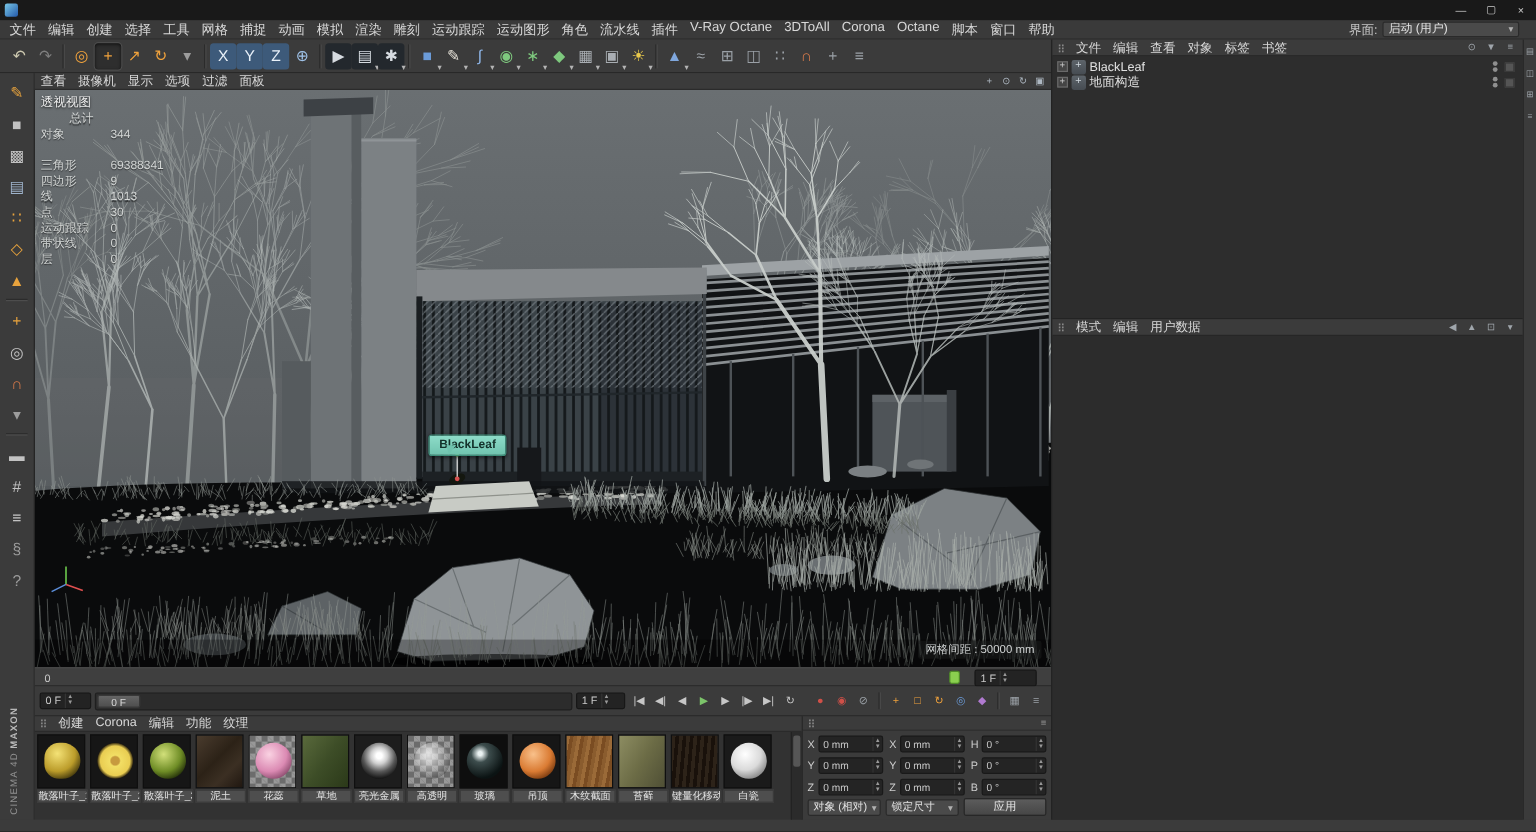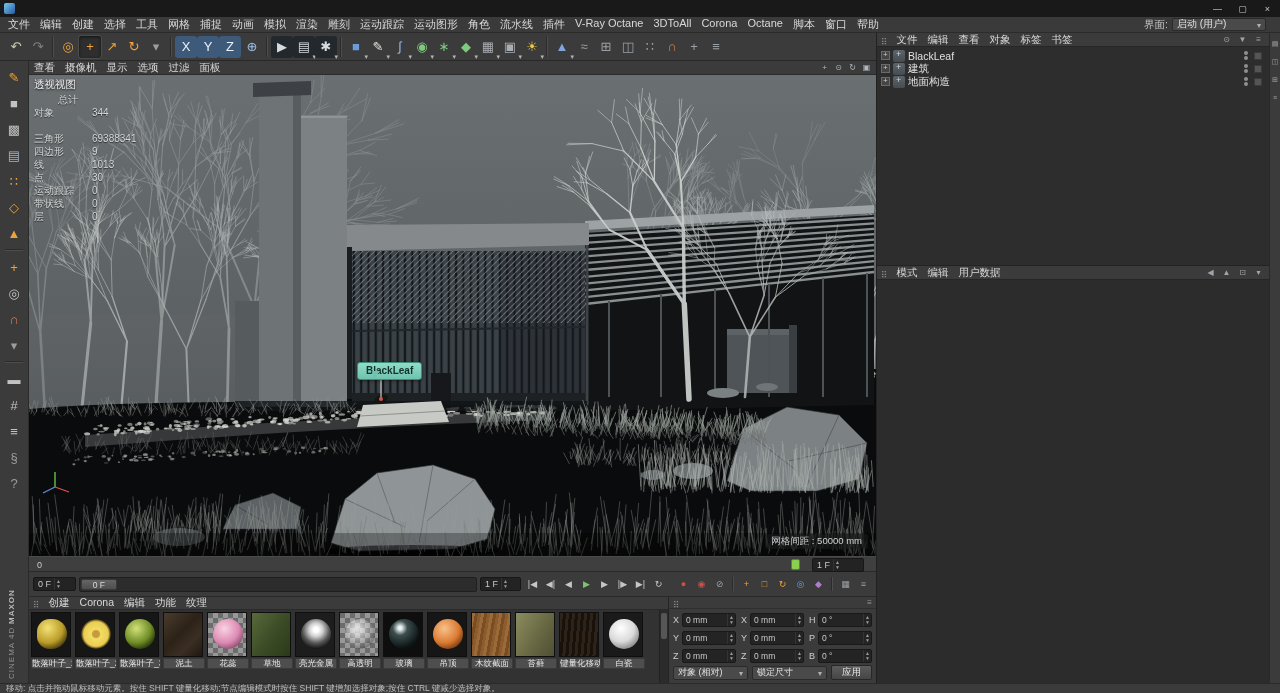--- a/index.html
+++ b/index.html
@@ -15,21 +15,21 @@
   .wbtns{margin-left:auto;display:flex;height:100%}
   .wb{width:25px;height:100%;display:flex;align-items:center;justify-content:center;font-size:9px;color:#c9c9c9}
 
   
   #menubar{position:absolute;left:0;top:17px;width:100%;height:16px;background:#3a3a3a;
            border-bottom:1px solid #2b2b2b;display:flex;align-items:center;padding-left:3px;white-space:nowrap}
   .mi{padding:0 5px;font-size:11px;color:#d8d8d8;white-space:nowrap}
   #ifacebox{margin-left:auto;display:flex;align-items:flex-start;gap:4px;padding-right:14px;font-size:10.5px;color:#c6c6c6}
   .combo{display:inline-flex;align-items:center;justify-content:space-between;background:#4a4a4a;
          border:1px solid #2a2a2a;border-radius:2px;font-size:10px;color:#e2e2e2;padding:0 4px;height:14px;overflow:hidden;white-space:nowrap}
-  #ifacebox .combo{width:94px;height:13px}
+  #ifacebox .combo{width:114px;height:13px}
   .caret::after{content:"▾";font-size:8px;color:#b0b0b0;margin-left:4px}
 
   
   .icon{display:inline-flex;align-items:center;justify-content:center;min-width:22px;height:22px;
         border-radius:3px;font-size:13px;line-height:1;position:relative;flex:0 0 auto}
   .icon .g{pointer-events:none}
   .icon .badge{position:absolute;right:-1px;bottom:-2px;font-size:7px;color:#b4b4b4}
   .icon.pressed{background:#2e2e2e;box-shadow:inset 0 1px 3px rgba(0,0,0,.65),0 0 0 1px #4c4c4c}
   .sep{width:2px;height:20px;margin:0 3px;border-left:1px solid #2b2b2b;border-right:1px solid #4d4d4d;flex:0 0 auto}
   .icon.sm{min-width:17px;height:16px;font-size:9px;border-radius:2px}
@@ -133,21 +133,21 @@
   #coordgrid{position:absolute;left:4px;top:14px;right:4px;height:54px;display:grid;
              grid-template-columns:repeat(3,1fr);grid-template-rows:repeat(3,18px);grid-auto-flow:column;column-gap:5px}
   .ccell{display:flex;align-items:center;gap:2px}
   .clab{width:7px;font-size:9px;color:#cdcdcd;flex:0 0 auto}
   .cfield{flex:1;display:flex;align-items:center;background:#242424;border:1px solid #191919;height:14px;
           border-radius:2px;padding-left:3px;overflow:hidden}
   .cval{font-size:8.5px;color:#c9c9c9;flex:1;white-space:nowrap}
   #coordfoot{position:absolute;left:4px;right:4px;bottom:3px;display:flex;gap:4px;align-items:center}
   #coordfoot .combo{flex:1;height:14px;font-size:9px}
   #applybtn{background:linear-gradient(#5c5c5c,#464646);border:1px solid #272727;color:#e4e4e4;
-            font-size:9.5px;height:15px;border-radius:2px;padding:0 10px;font-family:Liberation Serif, serif}
+            font-size:9.5px;height:15px;border-radius:2px;padding:0 24px;font-family:Liberation Serif, serif}
 
   
   #rightpanel{position:absolute;left:876px;top:33px;width:393px;height:650px;background:#2d2d2d;border-left:1px solid #212121}
   #ommenu,#ammenu{height:14px;background:#3b3b3b;border-bottom:1px solid #262626;display:flex;align-items:center}
   #ommenu .mi,#ammenu .mi{font-size:10.5px;padding:0 5px}
   #omicons,#amicons{margin-left:auto;display:flex;gap:3px;padding-right:4px}
   #omtree{position:absolute;left:0;top:14px;width:100%;height:219px;background:#2d2d2d;border-bottom:1px solid #232323;padding-top:2px}
   #ammenu{position:absolute;left:0;top:233px;width:100%}
   #ambody{position:absolute;left:0;top:247px;width:100%;height:403px;background:#2c2c2c}
   .orow{height:13px;display:flex;align-items:center;gap:3px;padding-left:4px;font-size:10.5px;color:#e0e0e0}
@@ -1434,30 +1434,20 @@
           <span class="onm">BlackLeaf</span>
           <span class="odots">
             <span class="dot"></span>
             <span class="dot"></span>
           </span>
           <span class="otag"></span>
         </div>
         <div class="orow">
           <span class="oexp"></span>
           <span class="oicn"></span>
-          <span class="onm">建筑</span>
-          <span class="odots">
-            <span class="dot"></span>
-            <span class="dot"></span>
-          </span>
-          <span class="otag"></span>
-        </div>
-        <div class="orow">
-          <span class="oexp"></span>
-          <span class="oicn"></span>
           <span class="onm">地面构造</span>
           <span class="odots">
             <span class="dot"></span>
             <span class="dot"></span>
           </span>
           <span class="otag"></span>
         </div>
       </div>
     <div id="ammenu">
       <span class="grip"></span>
@@ -1492,16 +1482,13 @@
         <span class="g">◫</span>
       </span>
       <span class="icon xs" style="color: rgb(159, 165, 171);">
         <span class="g">⊞</span>
       </span>
       <span class="icon xs" style="color: rgb(159, 165, 171);">
         <span class="g">≡</span>
       </span>
     </div>
 
-  <div id="statusbar">
-    <span id="stattext">移动: 点击并拖动鼠标移动元素。按住 SHIFT 键量化移动;节点编辑模式时按住 SHIFT 键增加选择对象;按住 CTRL 键减少选择对象。</span>
-  </div>
 </div>
 
 </body></html>

